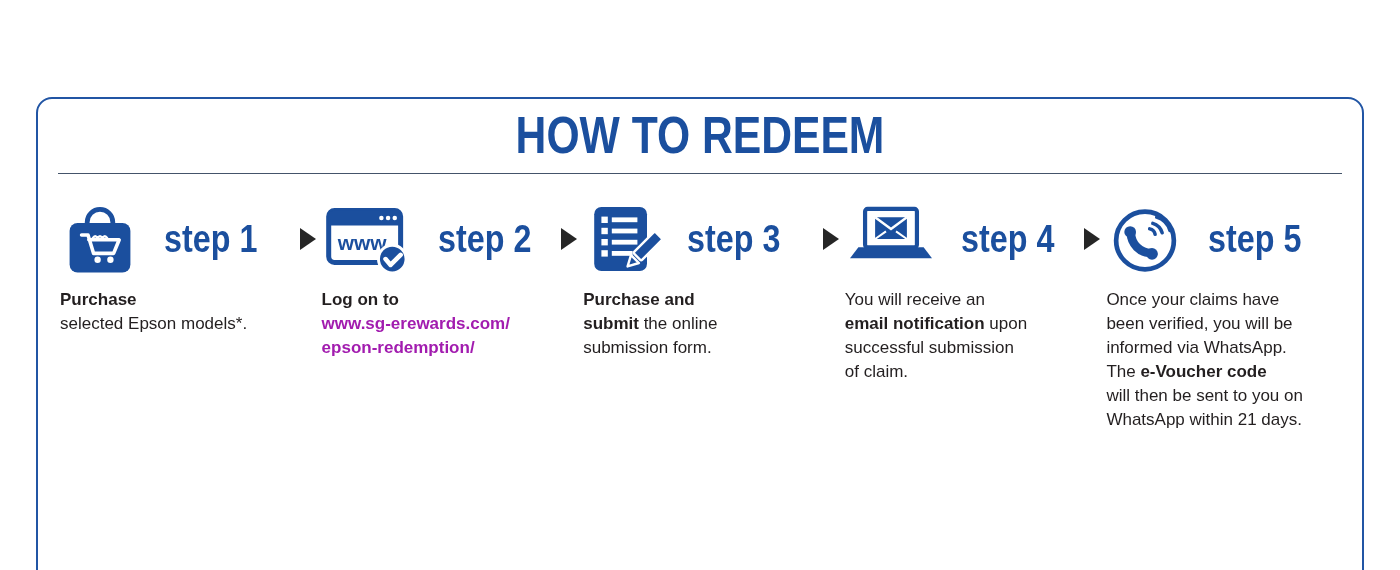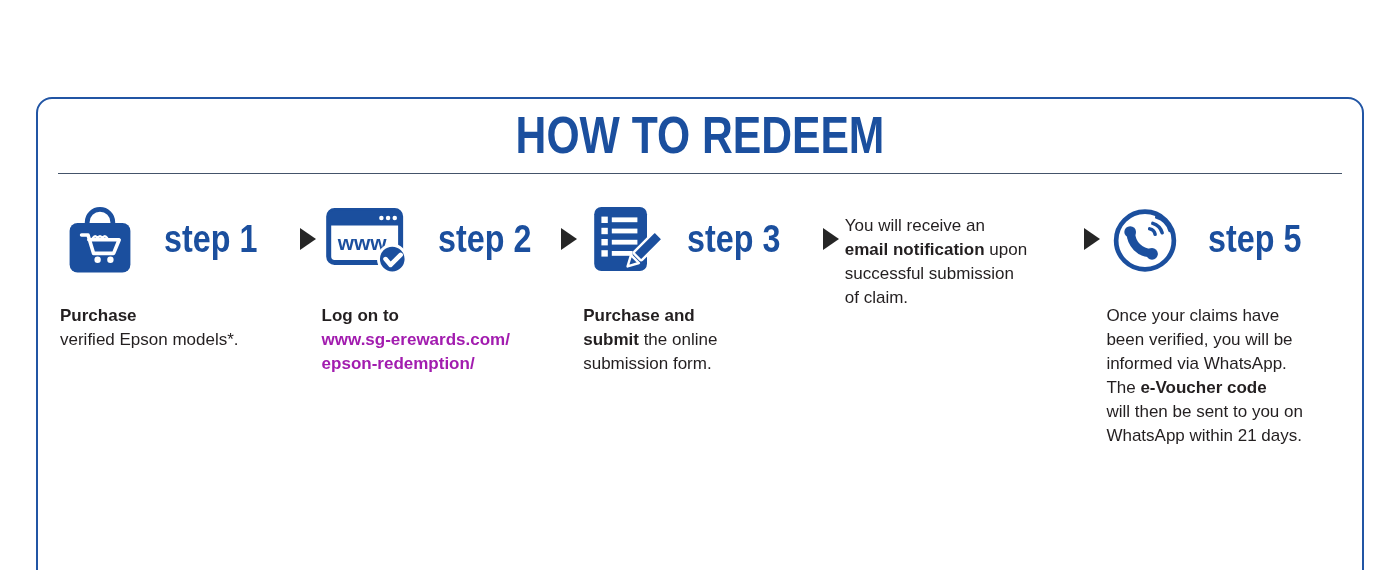--- a/index.html
+++ b/index.html
@@ -63,21 +63,21 @@
     justify-content: center;
     margin-top: 34px;
   }
   .tri {
     width: 0; height: 0;
     border-left: 16px solid #262626;
     border-top: 11px solid transparent;
     border-bottom: 11px solid transparent;
   }
   .desc {
-    margin: 20px 0 0;
+    margin: 4px 0 0;
     font-size: 17px;
     line-height: 24px;
     color: #231f20;
   }
   .desc .b { font-weight: 700; }
   .desc .link { color: #a21caf; font-weight: 700; }
 </style>
 </head>
 <body>
 
@@ -94,21 +94,21 @@
             <path d="M34,33 v-4 a16,16 0 0 1 32,0 v4" fill="none" stroke="#1b4f9e" stroke-width="6"></path>
             <rect x="12" y="30" width="76" height="62" rx="10" fill="#1b4f9e"></rect>
             <path d="M27,45 h8 l7,23 h25 l7,-17 h-38" fill="none" stroke="#ffffff" stroke-width="4.5" stroke-linejoin="round" stroke-linecap="round"></path>
             <path d="M41,49 q3,-5 6,0 q3,-5 6,0 q3,-5 6,0" fill="none" stroke="#ffffff" stroke-width="3" stroke-linecap="round"></path>
             <circle cx="47" cy="76" r="4" fill="#ffffff"></circle>
             <circle cx="63" cy="76" r="4" fill="#ffffff"></circle>
           </svg>
         </span>
         <span class="step-label">step 1</span>
       </div>
-      <p class="desc"><span class="b">Purchase</span><br><span>verified Epson models*.</span></p>
+      <p class="desc"><span class="b">Purchase</span><br><span>selected Epson models*.</span></p>
     </div>
 
     <div class="arrow">
         <span class="tri"></span>
       </div>
 
     <div class="step">
       <div class="step-head">
         <span class="icon">
           <svg width="92" height="84" viewBox="0 0 110 100">
@@ -153,20 +153,32 @@
         <span class="step-label">step 3</span>
       </div>
       <p class="desc"><span class="b">Purchase and</span><br><span class="b">submit</span><span> the online</span><br><span>submission form.</span></p>
     </div>
 
     <div class="arrow">
         <span class="tri"></span>
       </div>
 
     <div class="step">
+      <div class="step-head">
+        <span class="icon">
+          <svg width="92" height="84" viewBox="0 0 110 100">
+            <rect x="24" y="14" width="62" height="46" rx="3" fill="#ffffff" stroke="#1b4f9e" stroke-width="5"></rect>
+            <rect x="36" y="24" width="38" height="26" fill="#1b4f9e"></rect>
+            <path d="M36,24 l19,14 l19,-14" fill="none" stroke="#ffffff" stroke-width="3"></path>
+            <path d="M36,50 l13,-9 M74,50 l-13,-9" fill="none" stroke="#ffffff" stroke-width="2.5"></path>
+            <polygon points="16,60 94,60 104,73 6,73" fill="#1b4f9e"></polygon>
+          </svg>
+        </span>
+        <span class="step-label">step 4</span>
+      </div>
       <p class="desc"><span>You will receive an</span><br><span class="b">email notification</span><span> upon</span><br><span>successful submission</span><br><span>of claim.</span></p>
     </div>
 
     <div class="arrow">
         <span class="tri"></span>
       </div>
 
     <div class="step">
       <div class="step-head">
         <span class="icon">

